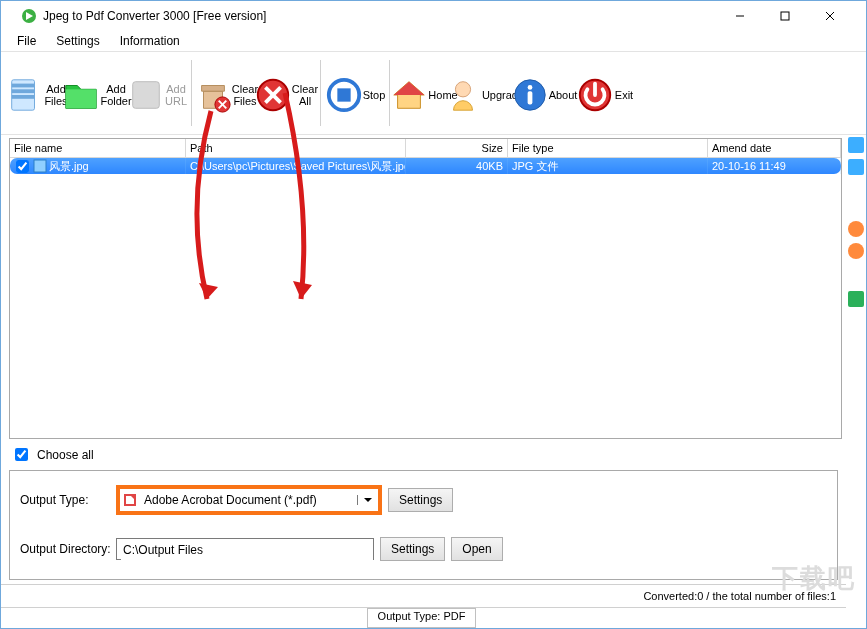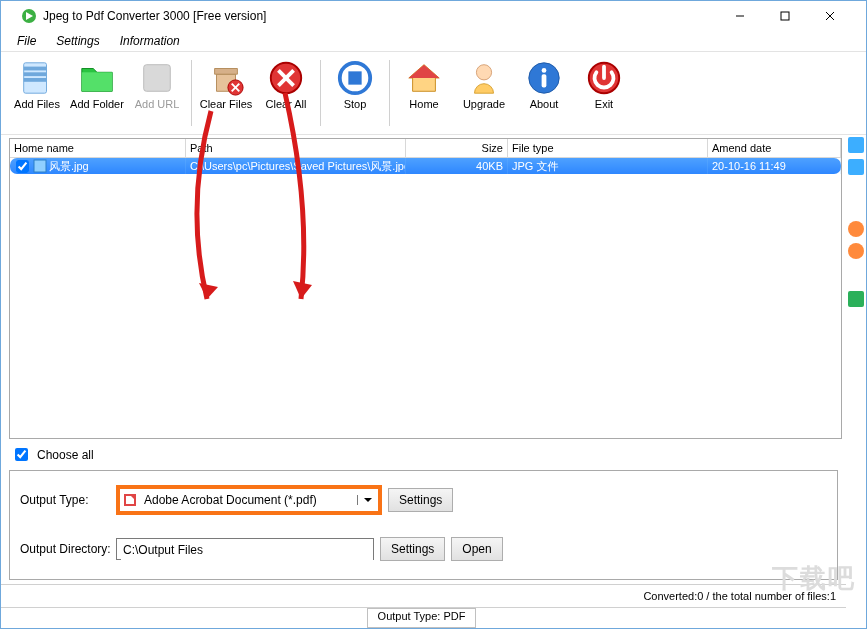--- a/index.html
+++ b/index.html
@@ -3,24 +3,24 @@
 <meta charset="utf-8">
 <style>
   html, body { margin:0; padding:0; font-family:"Segoe UI", Tahoma, Arial, sans-serif; font-size:12px; color:#000; background:#f0f0f0; }
   .window { width:867px; height:629px; background:#fff; border:1px solid #6fa8dc; box-sizing:border-box; display:flex; flex-direction:column; position:relative; }
   .titlebar { height:30px; background:#fff; display:flex; align-items:center; padding:0 14px; }
   .titlebar .app-icon { width:16px; height:16px; margin:0 6px; }
   .titlebar .title { flex:1; font-size:12px; color:#000; }
   .titlebar .win-btns { display:flex; }
   .titlebar .win-btn { width:45px; height:30px; display:flex; align-items:center; justify-content:center; }
   .menubar { height:20px; display:flex; align-items:center; padding:0 6px; gap:0; font-size:12px; background:#fff; }
-  .menubar .menu-item { padding:2px 10px;font-style:italic; }
+  .menubar .menu-item { padding:2px 10px; }
   .toolbar { height:78px; display:flex; border-top:1px solid #e3e3e3; border-bottom:1px solid #e3e3e3; background:#fff; padding:2px 6px; }
   .toolbar .group-sep { width:1px; background:#d0d0d0; margin:6px 4px; }
-  .tool-btn { width:60px; display:flex; flex-direction:column; align-items:center; justify-content:flex-start; text-align:center; font-size:11px; padding-top:4px; }
+  .tool-btn { width:60px; display:flex; flex-direction:row; align-items:center; justify-content:center; text-align:center; font-size:11px; padding-top:4px; }
   .tool-btn .ico { width:40px; height:40px; display:flex; align-items:center; justify-content:center; }
   .tool-btn svg { width:38px; height:38px; }
   .tool-btn.disabled { color:#9a9a9a; }
   .content-row { flex:1; display:flex; min-height:0; }
   .content-left { flex:1; display:flex; flex-direction:column; min-height:0; }
   .sidepane { width:20px; display:flex; flex-direction:column; align-items:center; padding-top:2px; gap:6px; }
   .sidepane .sq { width:16px; height:16px; border-radius:2px; box-sizing:border-box; }
   .list-container { flex:1; border:1px solid #a9a9a9; margin:3px 4px 2px 8px; background:#fff; overflow:hidden; display:flex; flex-direction:column; }
   .list-header, .list-row { display:grid; grid-template-columns: 176px 220px 102px 200px 1fr; }
   .list-header { background:#fff; border-bottom:1px solid #d8d8d8; font-size:11px; height:18px; }
@@ -189,21 +189,21 @@
           </svg>
         </span>
       <span>Exit</span>
     </div>
   </div>
 
   <div class="content-row">
     <div class="content-left">
       <div class="list-container">
         <div class="list-header">
-          <div class="hcell">Home name</div>
+          <div class="hcell">File name</div>
           <div class="hcell">Path</div>
           <div class="hcell" style="justify-content:flex-end">Size</div>
           <div class="hcell">File type</div>
           <div class="hcell">Amend date</div>
         </div>
         <div class="list-body">
           <div class="list-row">
             <div class="cell">
               <input type="checkbox" checked="" style="margin: 0px 4px 0px 2px;">
               <span style="width:14px;display:inline-flex">

